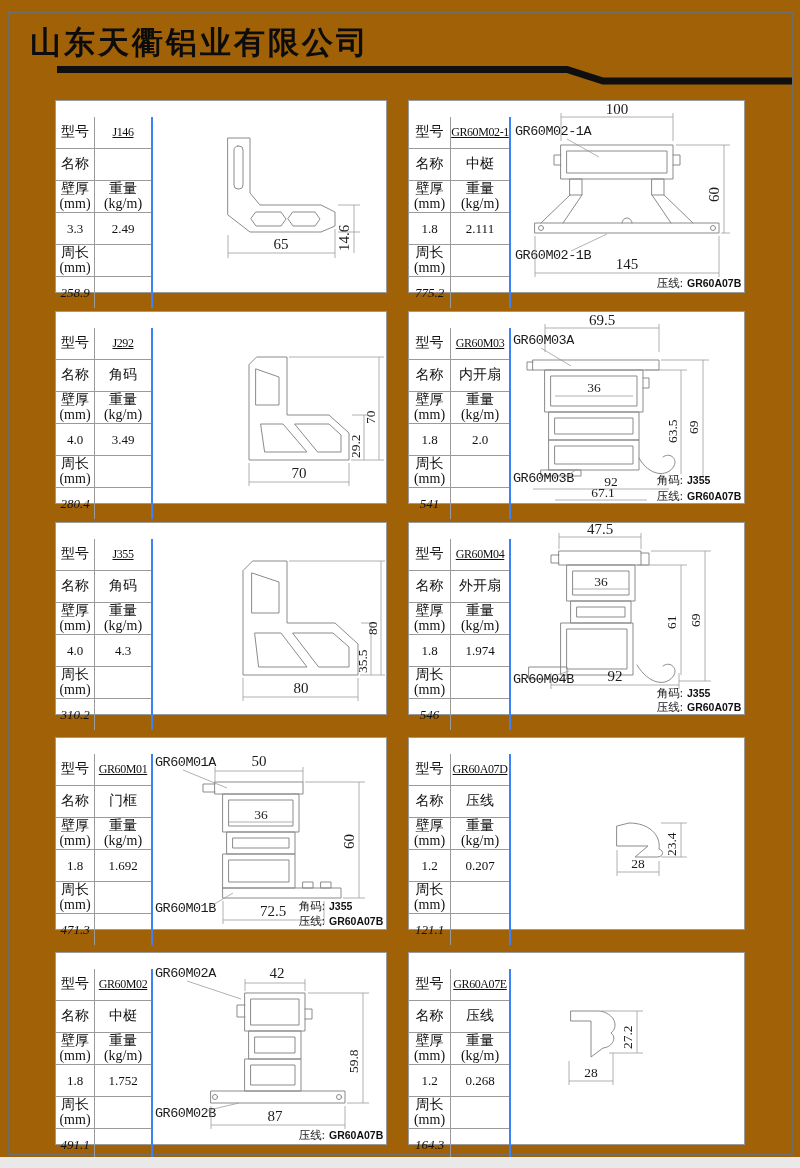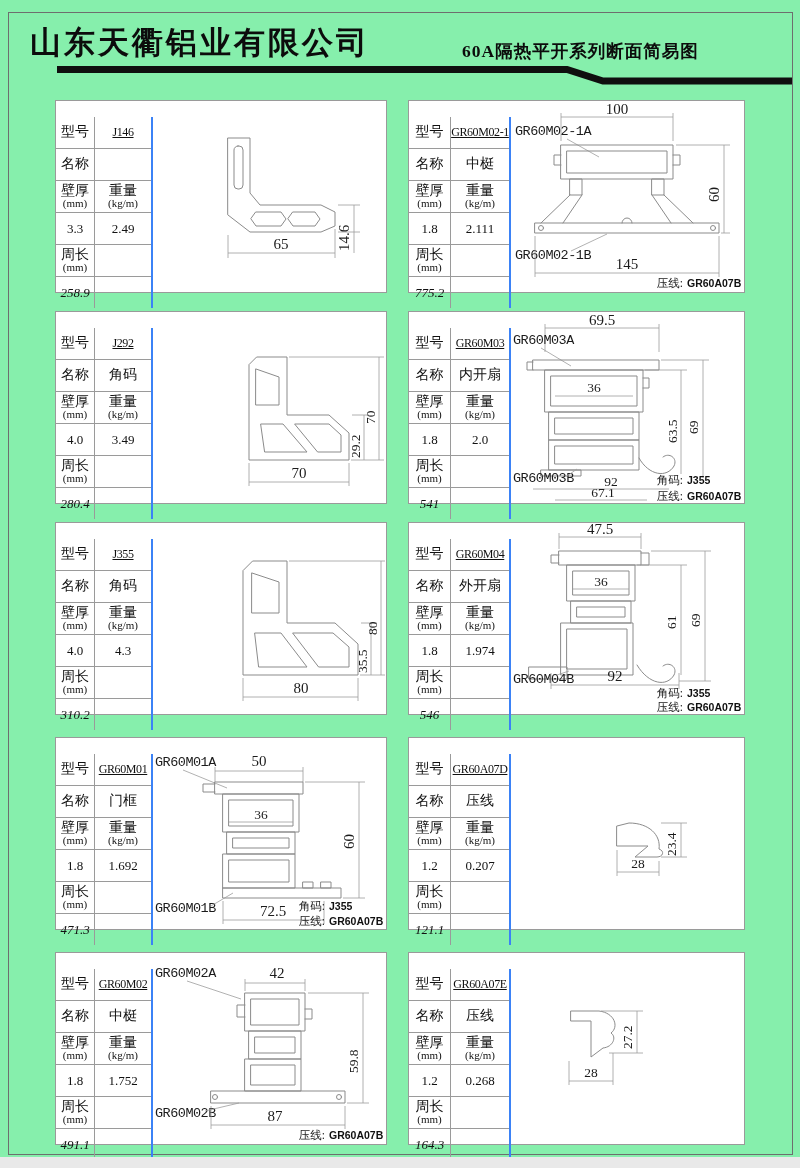--- a/index.html
+++ b/index.html
@@ -1,18 +1,18 @@
 <!DOCTYPE html>
 <html><head>
 <meta charset="utf-8">
 <style>
   html,body { margin:0; padding:0; }
   body { width:800px; height:1168px; background:#fdfdfd; position:relative;
          font-family:"Liberation Serif", serif; color:#111; }
-  .page { position:absolute; inset:0; background:#86efac; }
+  .page { position:absolute; inset:0; background:#a16207; }
   .page-border { position:absolute; left:8px; top:12px; width:783px; height:1141px;
                  border:1px solid #6e6e6e; }
   .bottom-strip { position:absolute; left:0; top:1157px; width:800px; height:11px; background:#e9e9e9; }
 
   .company { position:absolute; left:30px; top:22px; font-size:31px; font-weight:bold;
              letter-spacing:3px; color:#0c0c0c; white-space:nowrap; }
   .series-title { position:absolute; left:462px; top:39px; font-size:17.5px; font-weight:bold;
                   letter-spacing:1px; color:#0c0c0c; white-space:nowrap; }
   .divider-svg { position:absolute; left:0; top:0; }
 
@@ -25,41 +25,40 @@
           border-right:2px solid #3b82f6; box-sizing:border-box; }
   .col-l .spec { width:97px; } .col-r .spec { width:102px; }
   .spec .tr { flex:1 1 0; display:flex; border-bottom:1px solid #9a9a9a; min-height:0; }
   .spec .tr:last-child { border-bottom:none;font-style:italic; }
   .tc { display:flex; flex-direction:column; align-items:center; justify-content:center;
         line-height:1.02; min-width:0; overflow:hidden; }
   .col-l .c1 { width:38px; border-right:1px solid #9a9a9a; }
   .col-r .c1 { width:41px; border-right:1px solid #9a9a9a; }
   .tc.c2 { flex:1; }
   .zh   { font-size:14px; }
-  .unit { font-size:11px; }
+  .unit { font-size:14px; }
   .val  { font-size:13px; }
   .model{ font-size:12px; letter-spacing:-0.4px; white-space:nowrap;text-decoration:underline; }
 
   .drawing { position:absolute; right:0; top:0; }
   .prof { fill:none; stroke:#8b8b8b; stroke-width:1; stroke-linejoin:round; stroke-linecap:round; }
   .dim  { fill:none; stroke:#9d9d9d; stroke-width:0.8; }
   .dimtext { font-family:"Liberation Serif", serif; font-size:15px; fill:#1b1b1b; }
   .dimtext.small { font-size:13.5px; }
   .dim36 { font-family:"Liberation Serif", serif; font-size:13.5px; fill:#1b1b1b; }
   .partlabel { font-family:"Liberation Mono", monospace; font-size:13.5px; fill:#1b1b1b; letter-spacing:-0.5px; }
   .notelabel { font-family:"Liberation Serif", serif; font-size:11.5px; fill:#1b1b1b; }
   .noteval   { font-family:"Liberation Sans", sans-serif; font-size:10.5px; font-weight:bold; fill:#101010; }
 </style>
 </head>
 <body>
 
 <div class="page">
   <div class="page-border"></div>
   <div class="company">山东天衢铝业有限公司</div>
-  <div class="series-title">60A隔热平开系列断面简易图</div>
   <svg class="divider-svg" width="800" height="95">
     <polyline points="57,69.5 567,69.5 603,81 792,81" fill="none" stroke="#0f0f0f" stroke-width="7"></polyline>
   </svg>
 
   <div class="cell col-l r1">
     <div class="spec">
       <div class="tr">
         <div class="tc c1 zh">型号</div>
         <div class="tc c2 model">J146</div>
       </div>

